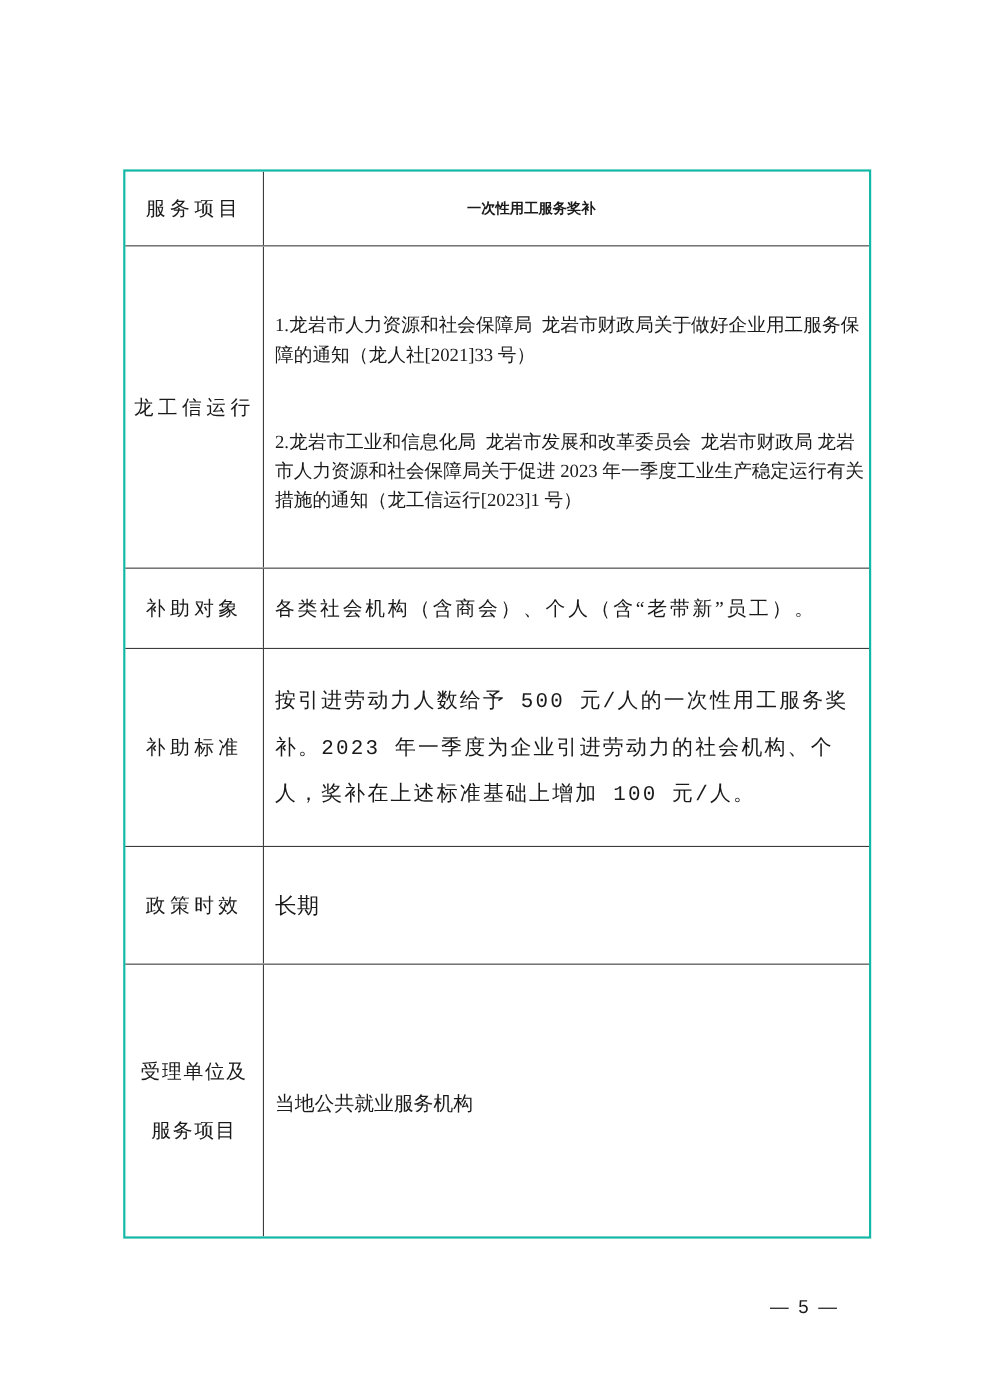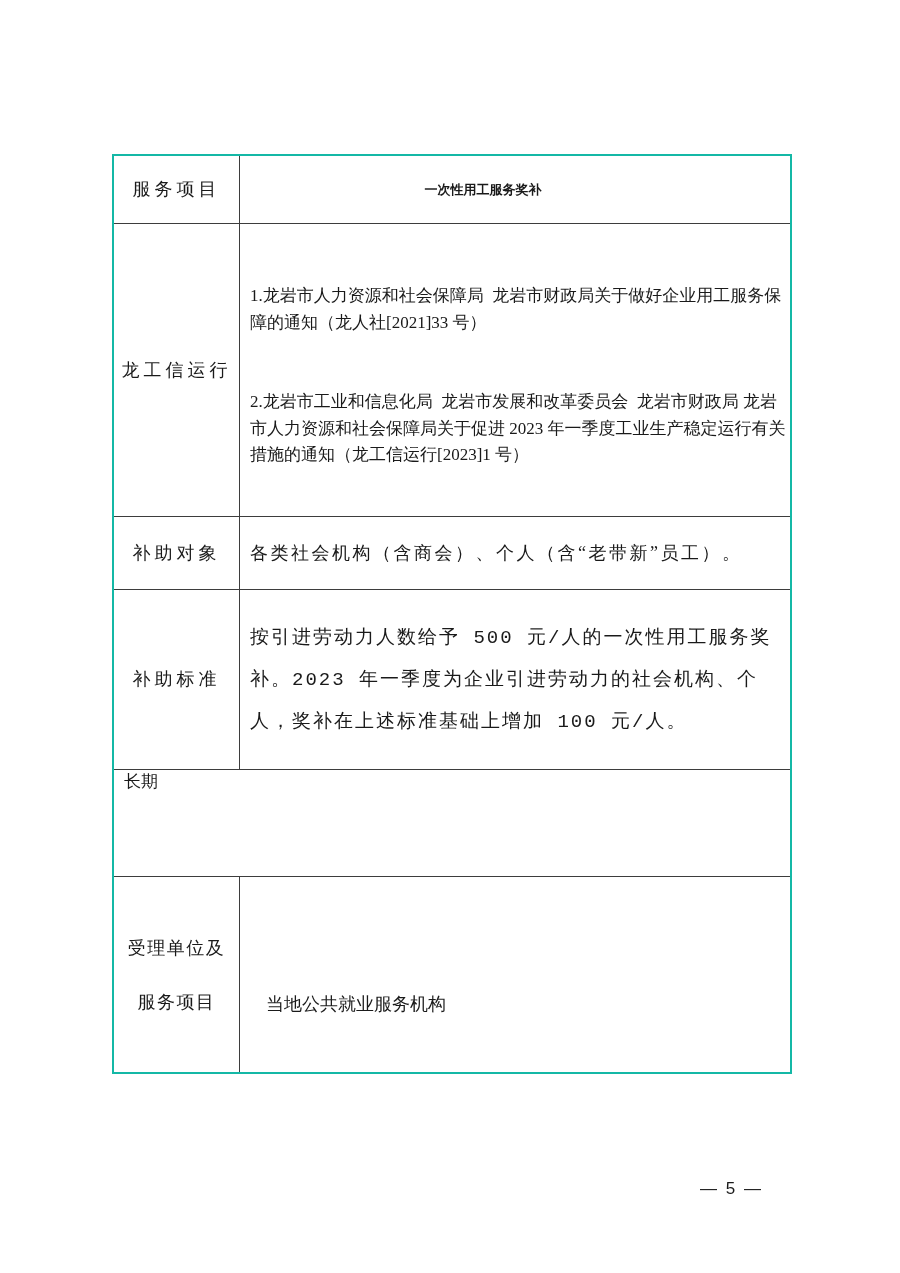--- a/index.html
+++ b/index.html
@@ -23,21 +23,21 @@
     display: flex;
     box-sizing: border-box;
     overflow: hidden;
   }
   .t-row + .t-row { border-top: 1px solid #3d3d3d; }
   .r1 { height: 67px; }
   .r2 { height: 293px; }
   .r3 { height: 73px; }
   .r4 { height: 180px; }
   .r5 { height: 107px; }
-  .r6 { height: 196px; gap: 16px; }
+  .r6 { height: 248px; }
   .label-cell {
     flex: 0 0 126px;
     width: 126px;
     box-sizing: border-box;
     border-right: 1px solid #3d3d3d;
     display: flex;
     flex-direction: column;
     align-items: center;
     justify-content: center;
     font-size: 18px;
@@ -79,22 +79,23 @@
     flex-direction: column;
     justify-content: center;
     padding: 0 4px 0 10px;
     font-size: 19px;
     letter-spacing: 2px;
     line-height: 42px;
     font-family: Liberation Mono, monospace;
   }
   .validity-cell {
     display: flex;
+    align-items: center;
     padding-left: 10px;
-    font-size: 17px;
+    font-size: 20px;
   }
   .contact-cell {
     padding: 37px 4px 0 10px;
     font-size: 18px;
     line-height: 36.5px;
     white-space: pre-wrap;
     font-family: Liberation Mono, monospace;
   }
   .page-number {
     position: absolute;
@@ -142,20 +143,23 @@
   <div class="t-row r4">
     <div class="label-cell">
       <span class="lbl-line">补助标准</span>
     </div>
     <div class="content-cell standard-cell">
       <div>按引进劳动力人数给予 500 元/人的一次性用工服务奖补。2023 年一季度为企业引进劳动力的社会机构、个人，奖补在上述标准基础上增加 100 元/人。</div>
     </div>
   </div>
 
   <div class="t-row r5">
+    <div class="label-cell">
+      <span class="lbl-line">政策时效</span>
+    </div>
     <div class="content-cell validity-cell">
       <span>长期</span>
     </div>
   </div>
 
   <div class="t-row r6">
     <div class="label-cell two-line">
       <span class="lbl-line">受理单位及</span>
       <span class="lbl-line">服务项目</span>
     </div>

